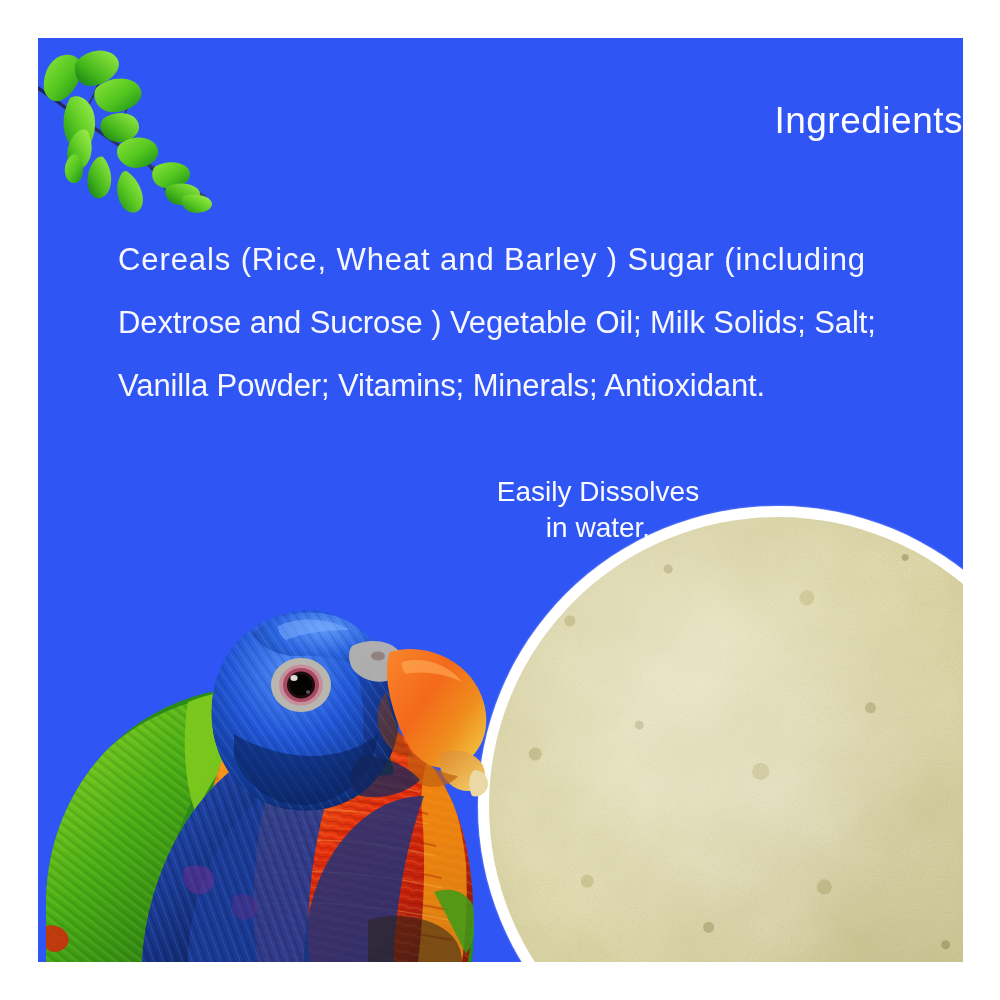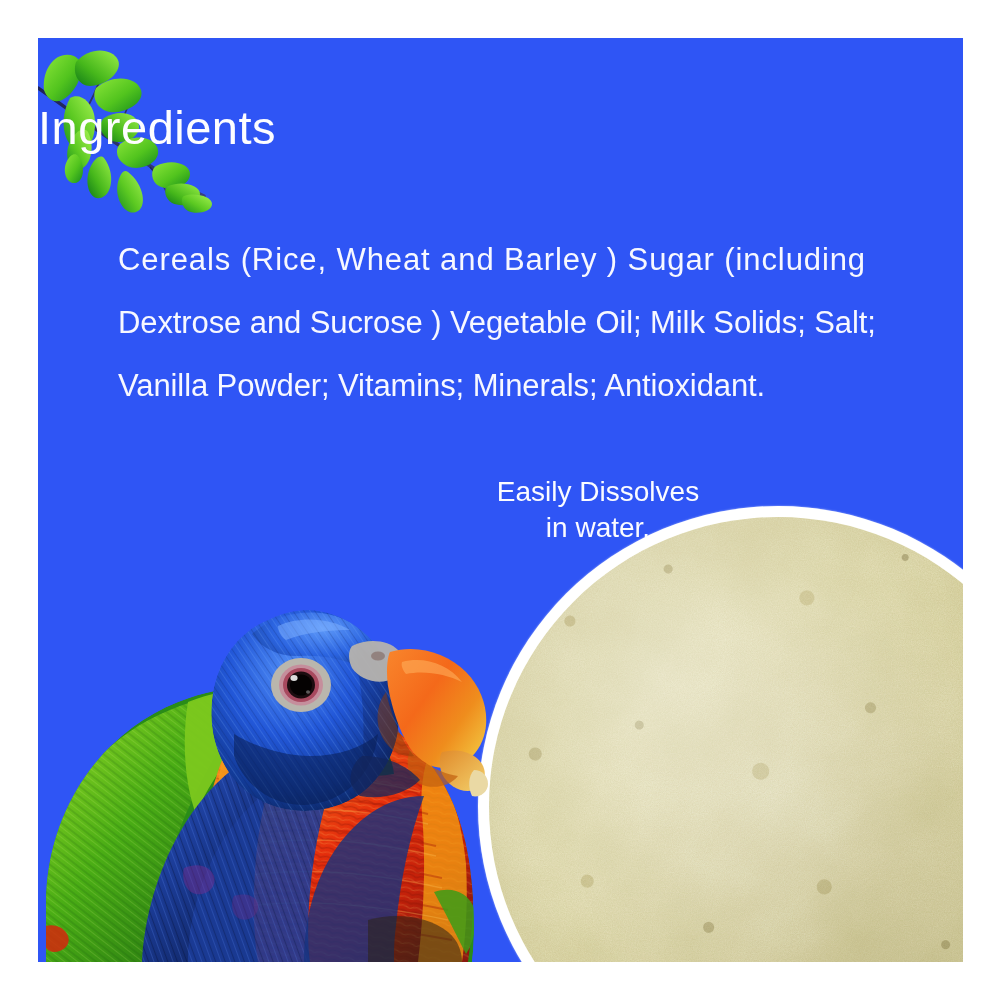--- a/index.html
+++ b/index.html
@@ -43,23 +43,23 @@
     height: 180px;
     pointer-events: none;
   }
 
   
   #title {
     position: absolute;
     left: 0;
     top: 62px;
     width: 925px;
-    text-align: left;
+    text-align: right;
     color: #fdfdff;
-    font-size: 47px;
+    font-size: 37px;
     font-weight: 300;
     letter-spacing: 0.5px;
     font-family: "Liberation Sans", sans-serif;
   }
 
   
   #ingredients-block {
     position: absolute;
     left: 80px;
     top: 190px;

